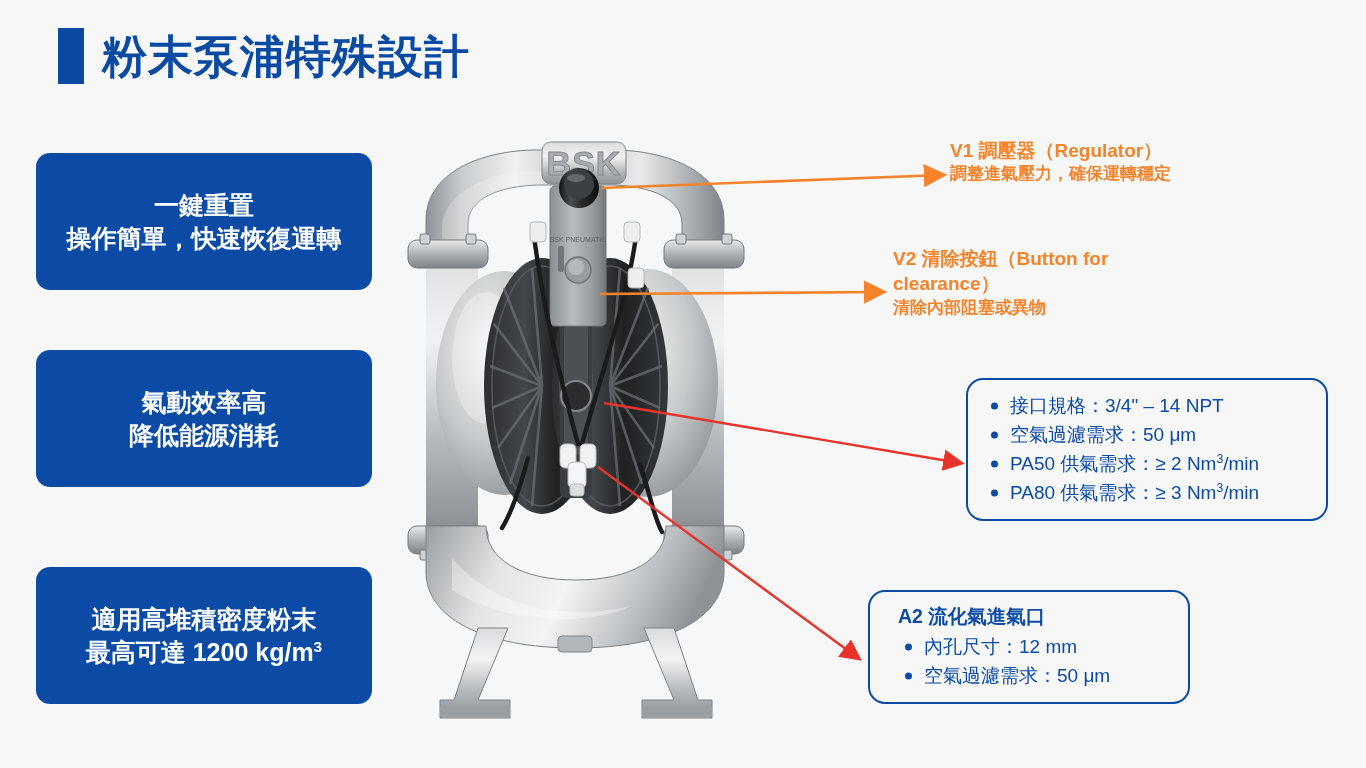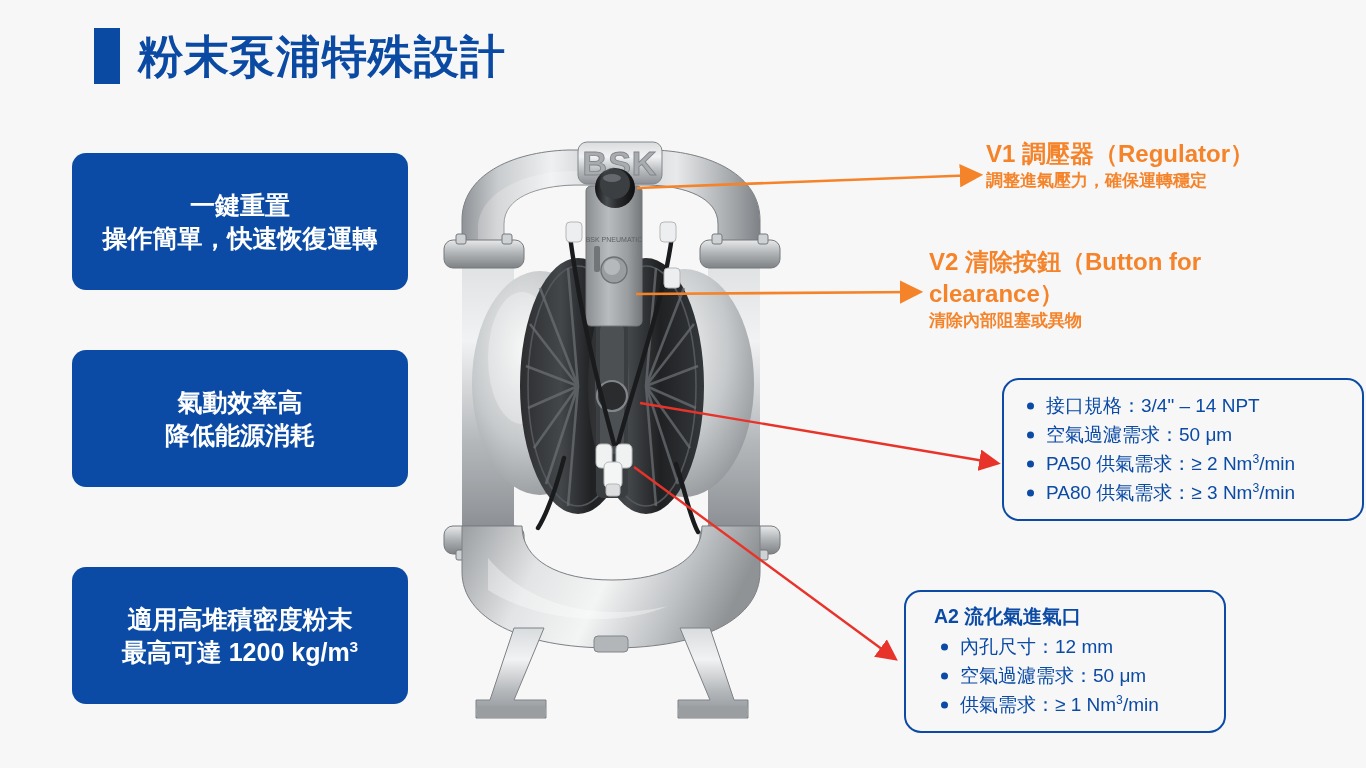--- a/index.html
+++ b/index.html
@@ -7,21 +7,20 @@
   html, body {
     width:1366px; height:768px;
     background:#f7f7f7;
     font-family:"Liberation Sans","DejaVu Sans",sans-serif;
     overflow:hidden;
   }
   #slide {
     position:relative;
     width:1080px; height:768px;
     background:#f7f7f7;
-    margin-left:36px;
   }
 
   
   .title-row {
     position:absolute; left:58px; top:28px;
     display:flex; align-items:center; gap:18px;
   }
   .title-marker {
     width:26px; height:56px;
     background:#0a4aa3;
@@ -74,21 +73,21 @@
 
   
   .callout-orange {
     position:absolute;
     color:#f5832a;
     line-height:1.34;
   }
   .callout-orange .ttl {
     display:block;
     font-weight:bold;
-    font-size:24px;
+    font-size:19px;
   }
   .callout-orange .sub {
     display:block;
     font-size:17px;
     font-weight:bold;
   }
   #label-v1 { left:950px; top:138px; width:360px; }
   #label-v2 { left:893px; top:246px; width:290px; }
 
   
@@ -367,17 +366,16 @@
       <li><span>PA50 供氣需求：≥ 2 Nm</span><span class="supn">3</span><span>/min</span></li>
       <li><span>PA80 供氣需求：≥ 3 Nm</span><span class="supn">3</span><span>/min</span></li>
     </ul>
   </div>
 
   <div class="spec-box" id="box-a2">
     <span class="box-title">A2 流化氣進氣口</span>
     <ul>
       <li><span>內孔尺寸：12 mm</span><span class="supn"></span><span></span></li>
       <li><span>空氣過濾需求：50 μm</span><span class="supn"></span><span></span></li>
-      <li><span>供氣需求：≥ 1 Nm</span><span class="supn">3</span><span>/min</span></li>
     </ul>
   </div>
 
 </div>
 
 </body></html>

